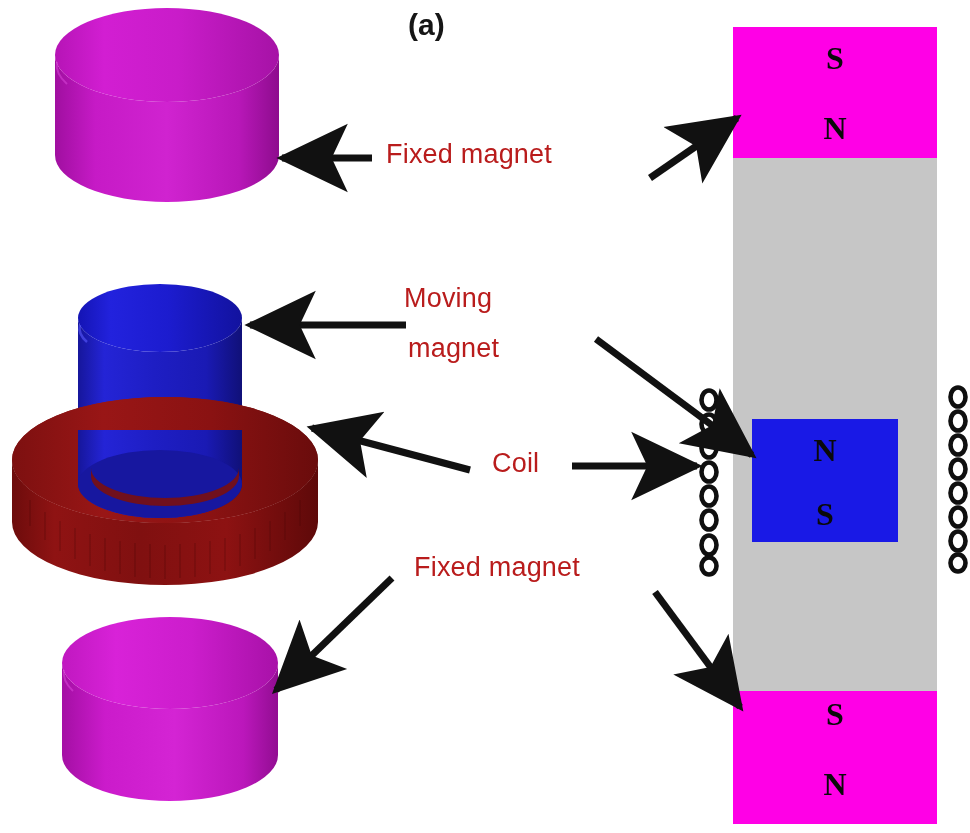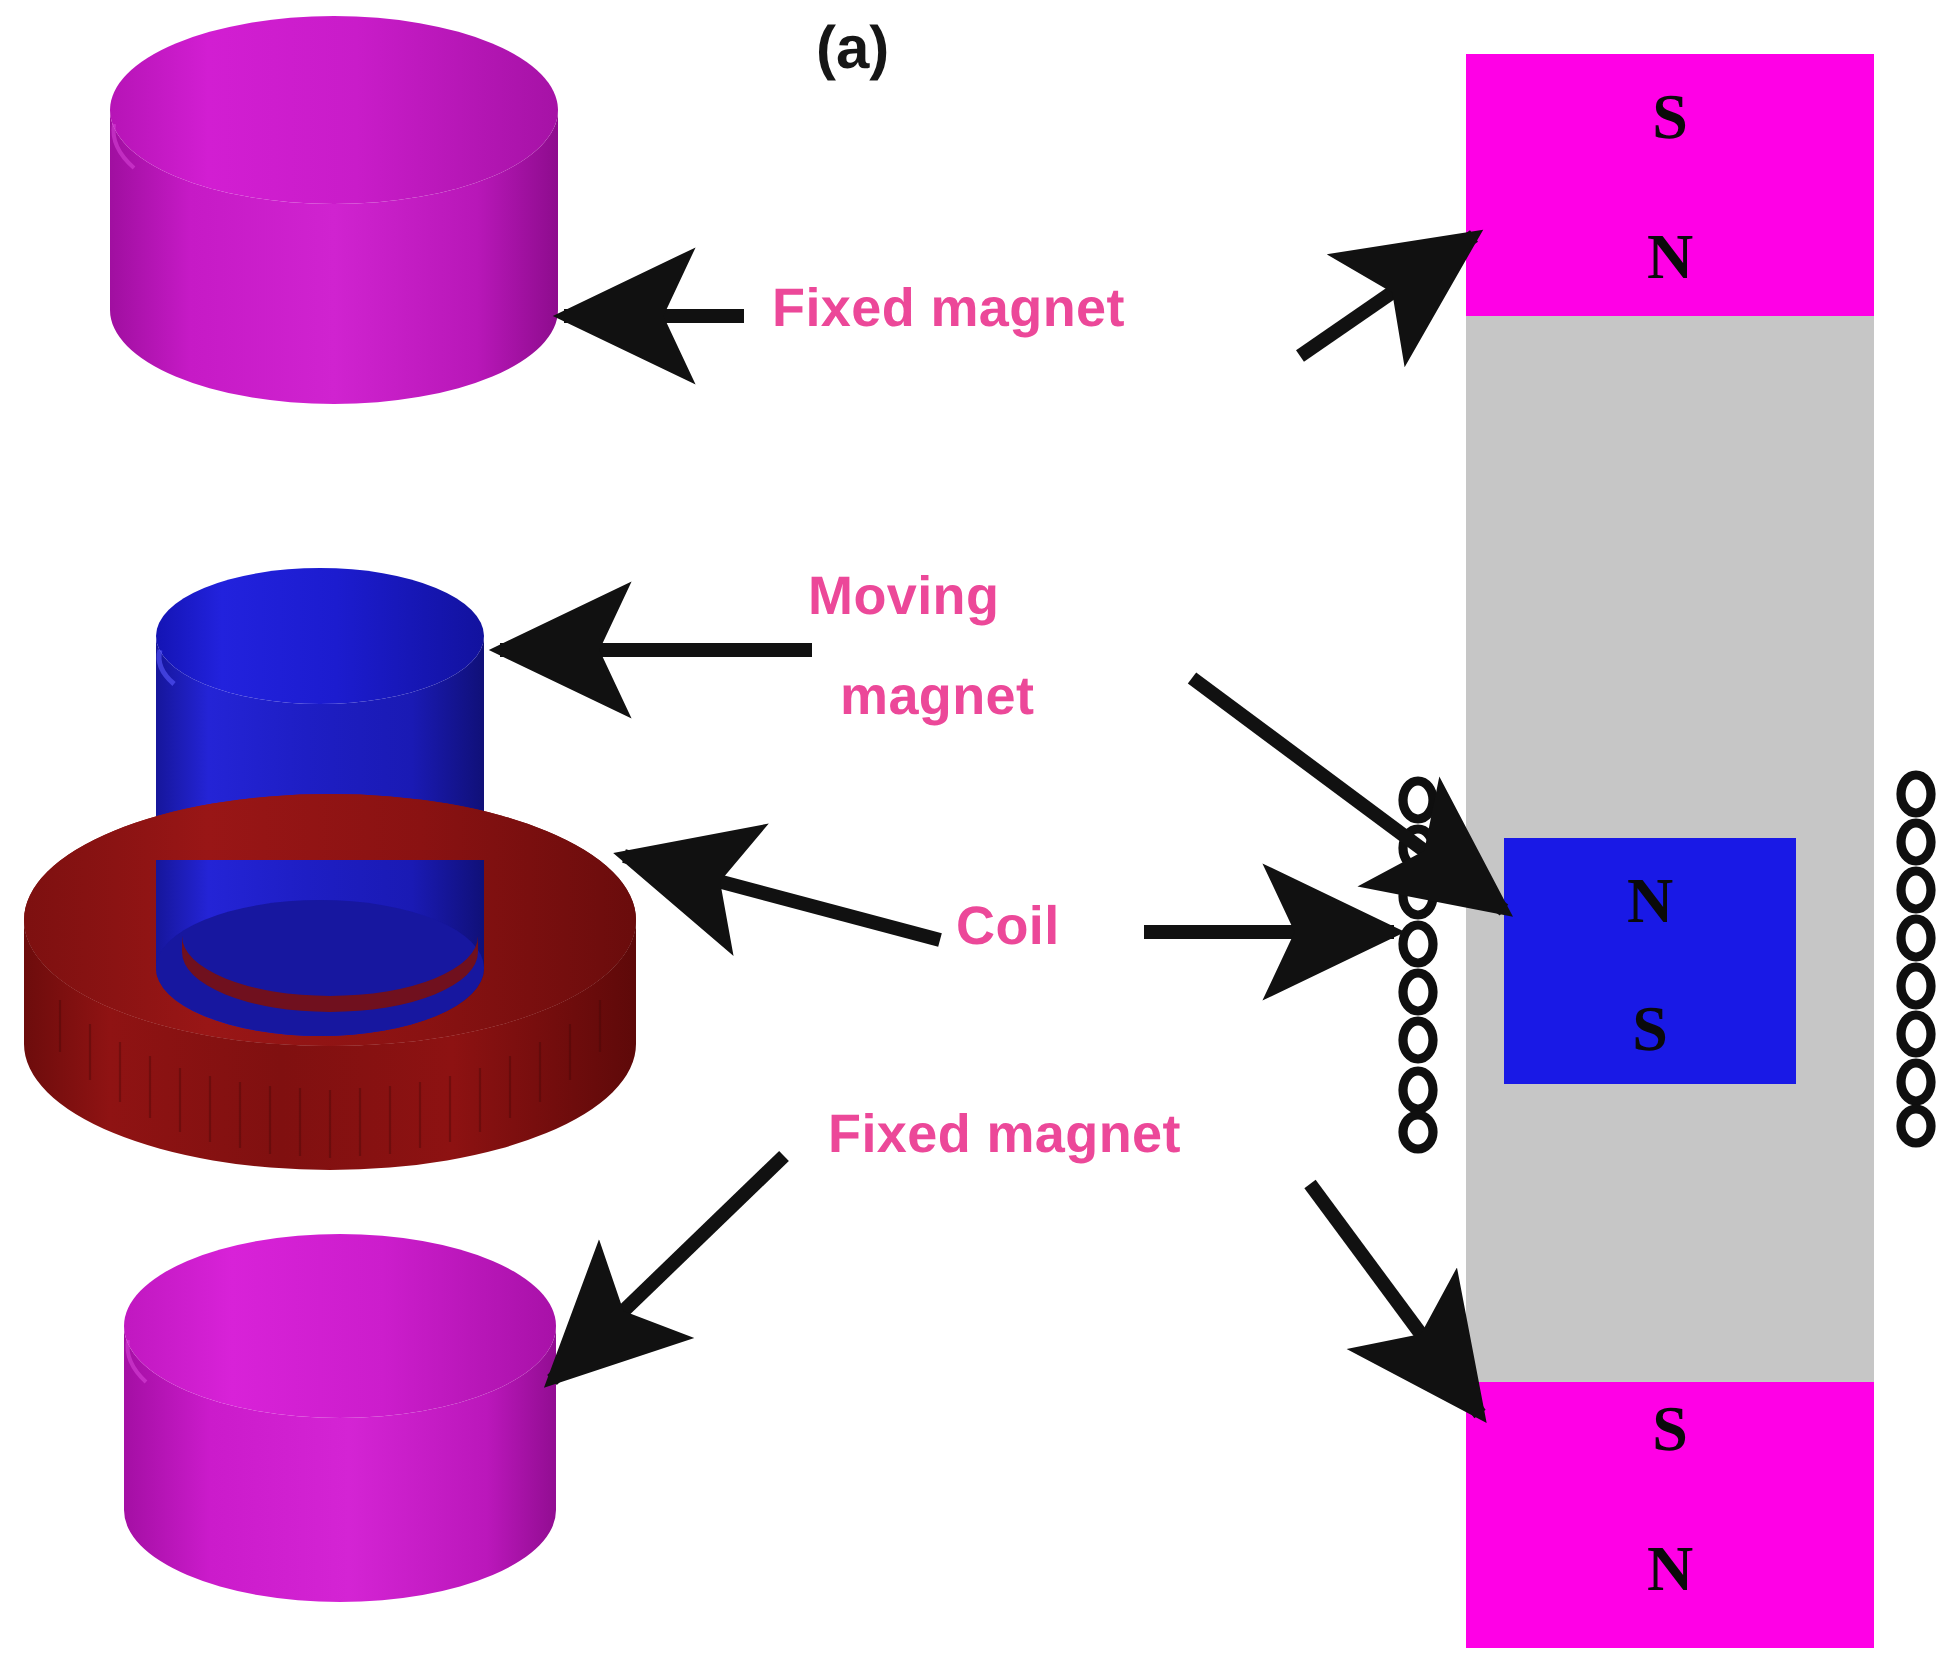--- a/index.html
+++ b/index.html
@@ -16,24 +16,24 @@
     overflow:hidden;
   }
   #svg-root{
     position:absolute;
     left:0; top:0;
     width:970px;
     height:833px;
   }
   .lbl{
     position:absolute;
-    color:#ec4899;
+    color:#b91c1c;
     font-family:"Liberation Sans", sans-serif;
     font-size:27px;
-    font-weight:700;
+    font-weight:400;
     letter-spacing:0.2px;
     white-space:nowrap;
     line-height:1.24;
   }
   .panel-tag{
     position:absolute;
     color:#161616;
     font-family:"Liberation Sans", sans-serif;
     font-size:30px;
     font-weight:bold;
@@ -212,23 +212,23 @@
       <line x1="655" y1="592" x2="740" y2="707" marker-end="url(#arrowHead)"></line>
     </g>
   </svg>
 
   <div class="panel-tag" style="left:408px; top:8px;">(a)</div>
 
   <div class="lbl" style="left:386px; top:138px;">Fixed magnet</div>
 
   <div class="lbl" style="left:404px; top:282px;">Moving</div>
 
-  <div class="lbl" style="left:420px; top:332px;">magnet</div>
-
-  <div class="lbl" style="left:478px; top:447px;">Coil</div>
+  <div class="lbl" style="left:408px; top:332px;">magnet</div>
+
+  <div class="lbl" style="left:492px; top:447px;">Coil</div>
 
   <div class="lbl" style="left:414px; top:551px;">Fixed magnet</div>
 
   <div class="pole" style="left:805px; top:40px; width:60px;">S</div>
   <div class="pole" style="left:805px; top:110px; width:60px;">N</div>
 
   <div class="pole" style="left:795px; top:432px; width:60px;">N</div>
   <div class="pole" style="left:795px; top:496px; width:60px;">S</div>
 
   <div class="pole" style="left:805px; top:696px; width:60px;">S</div>

